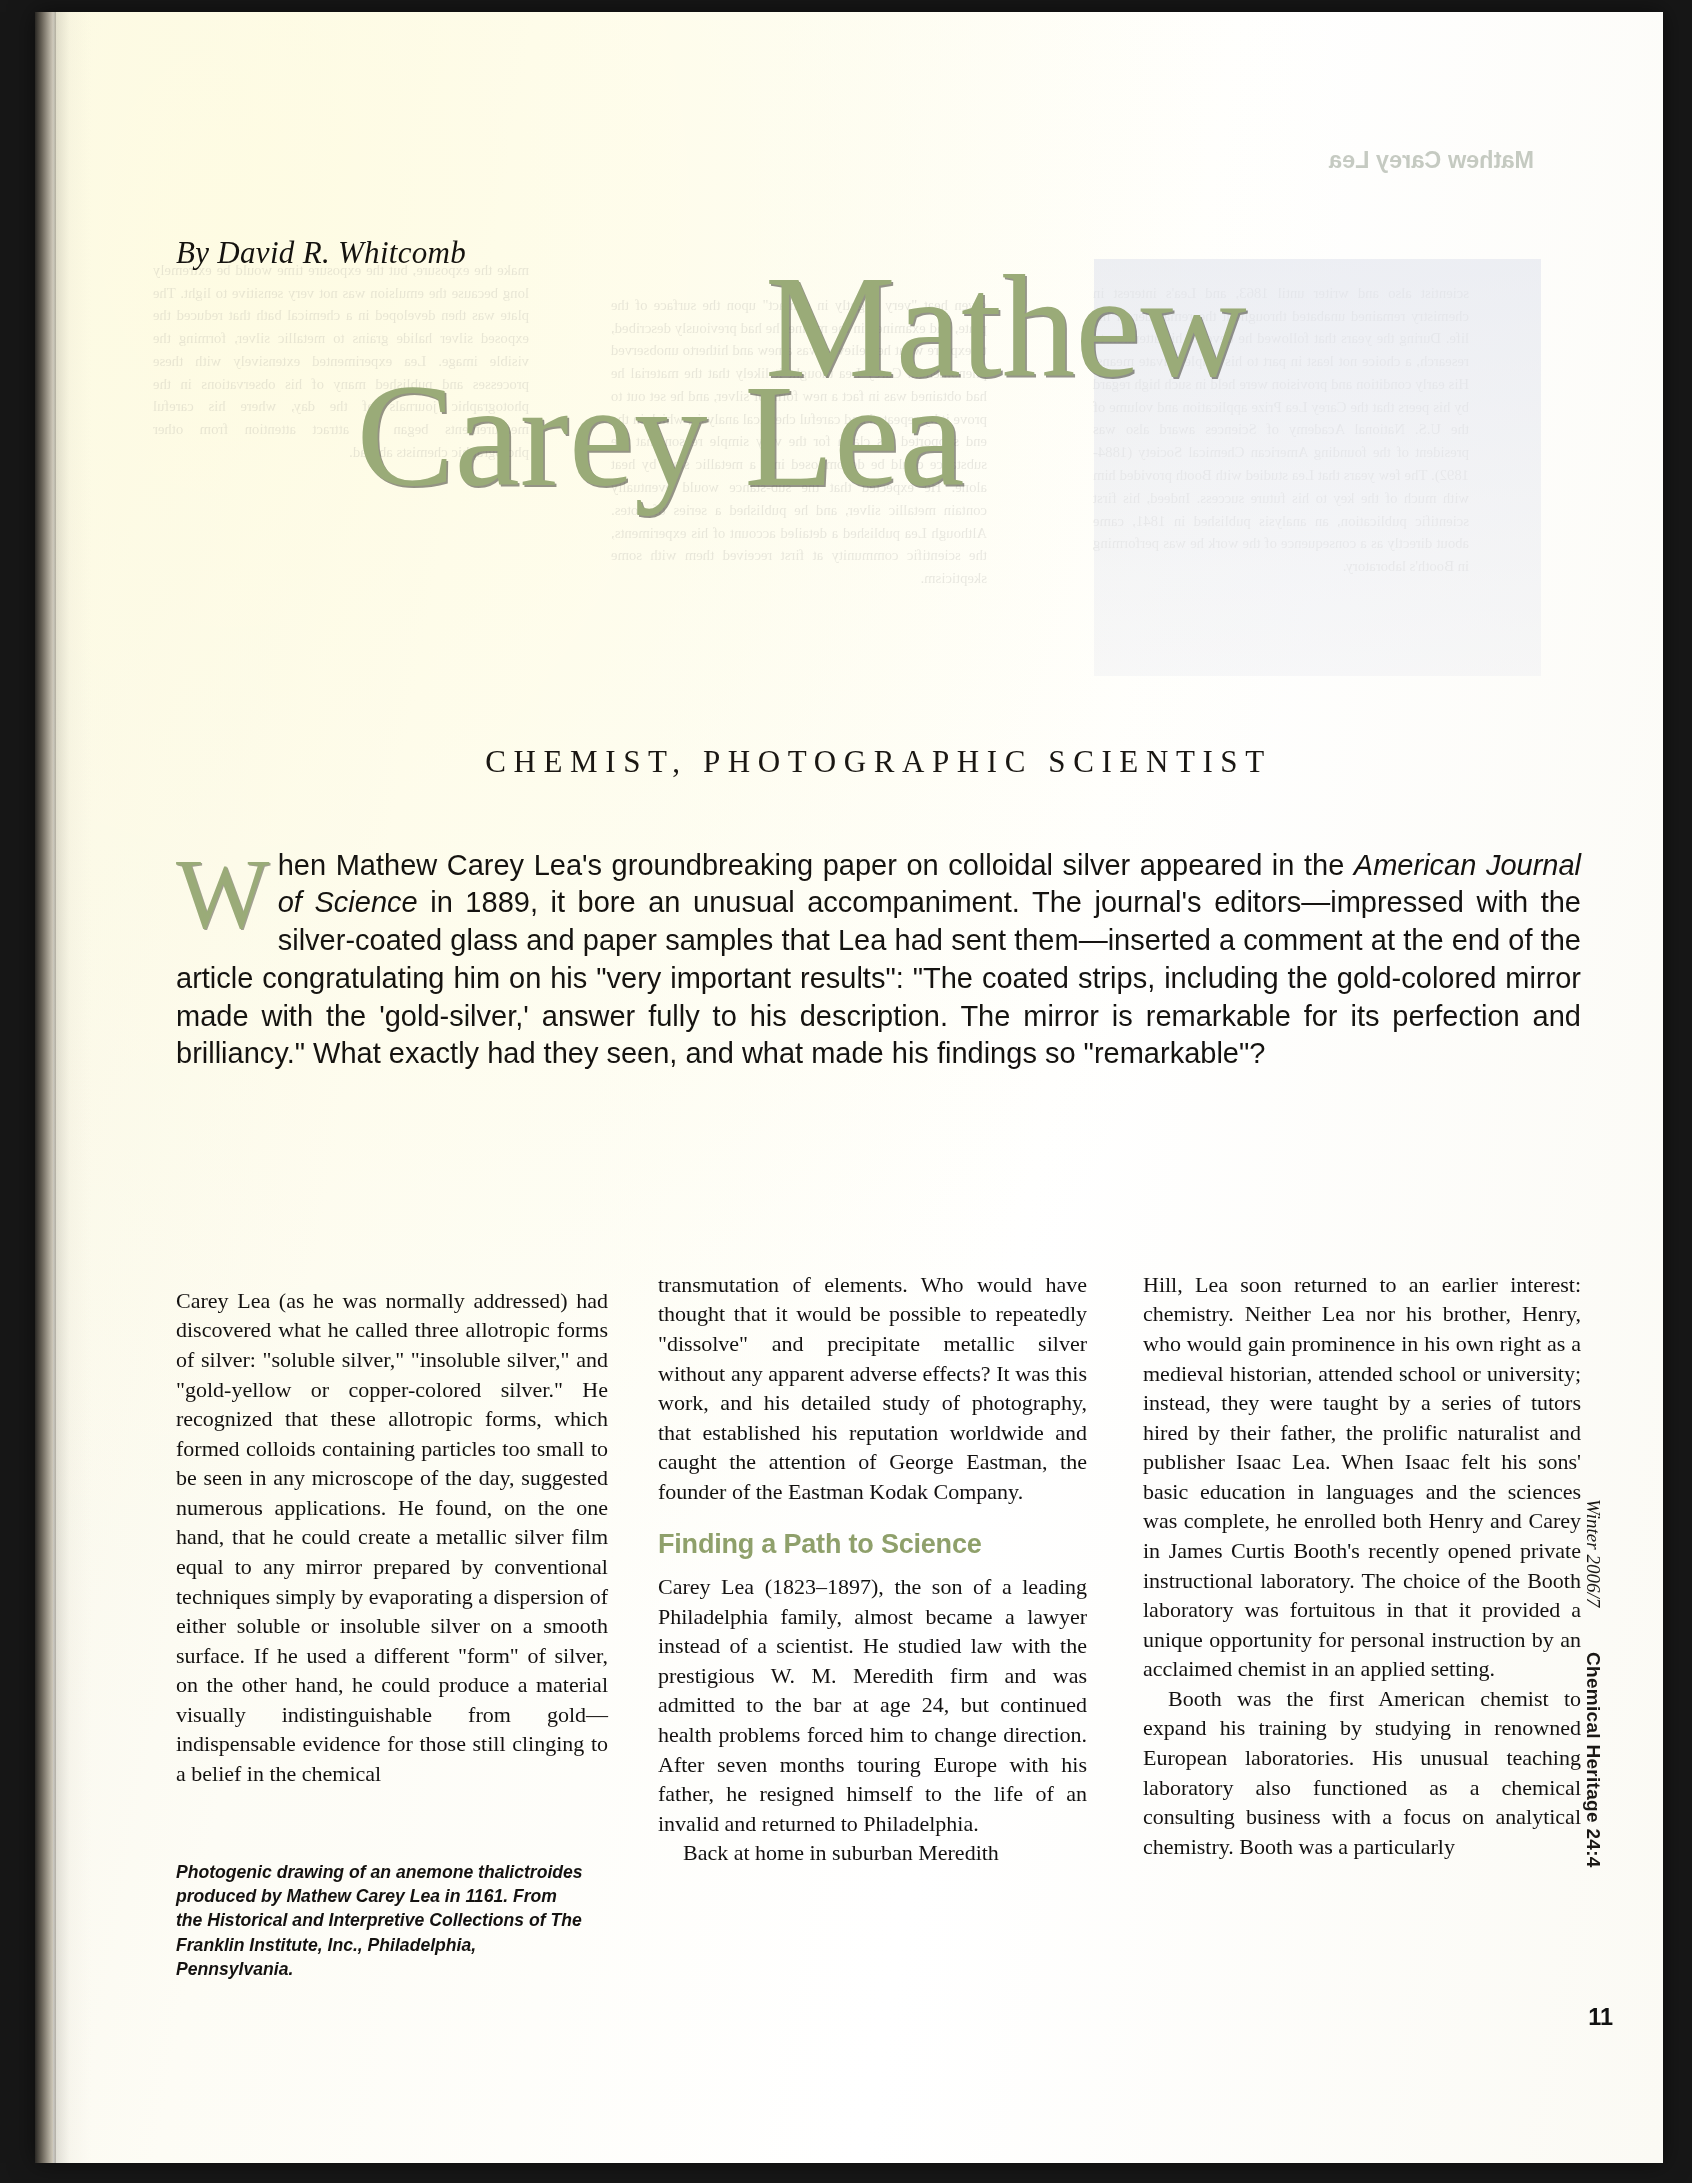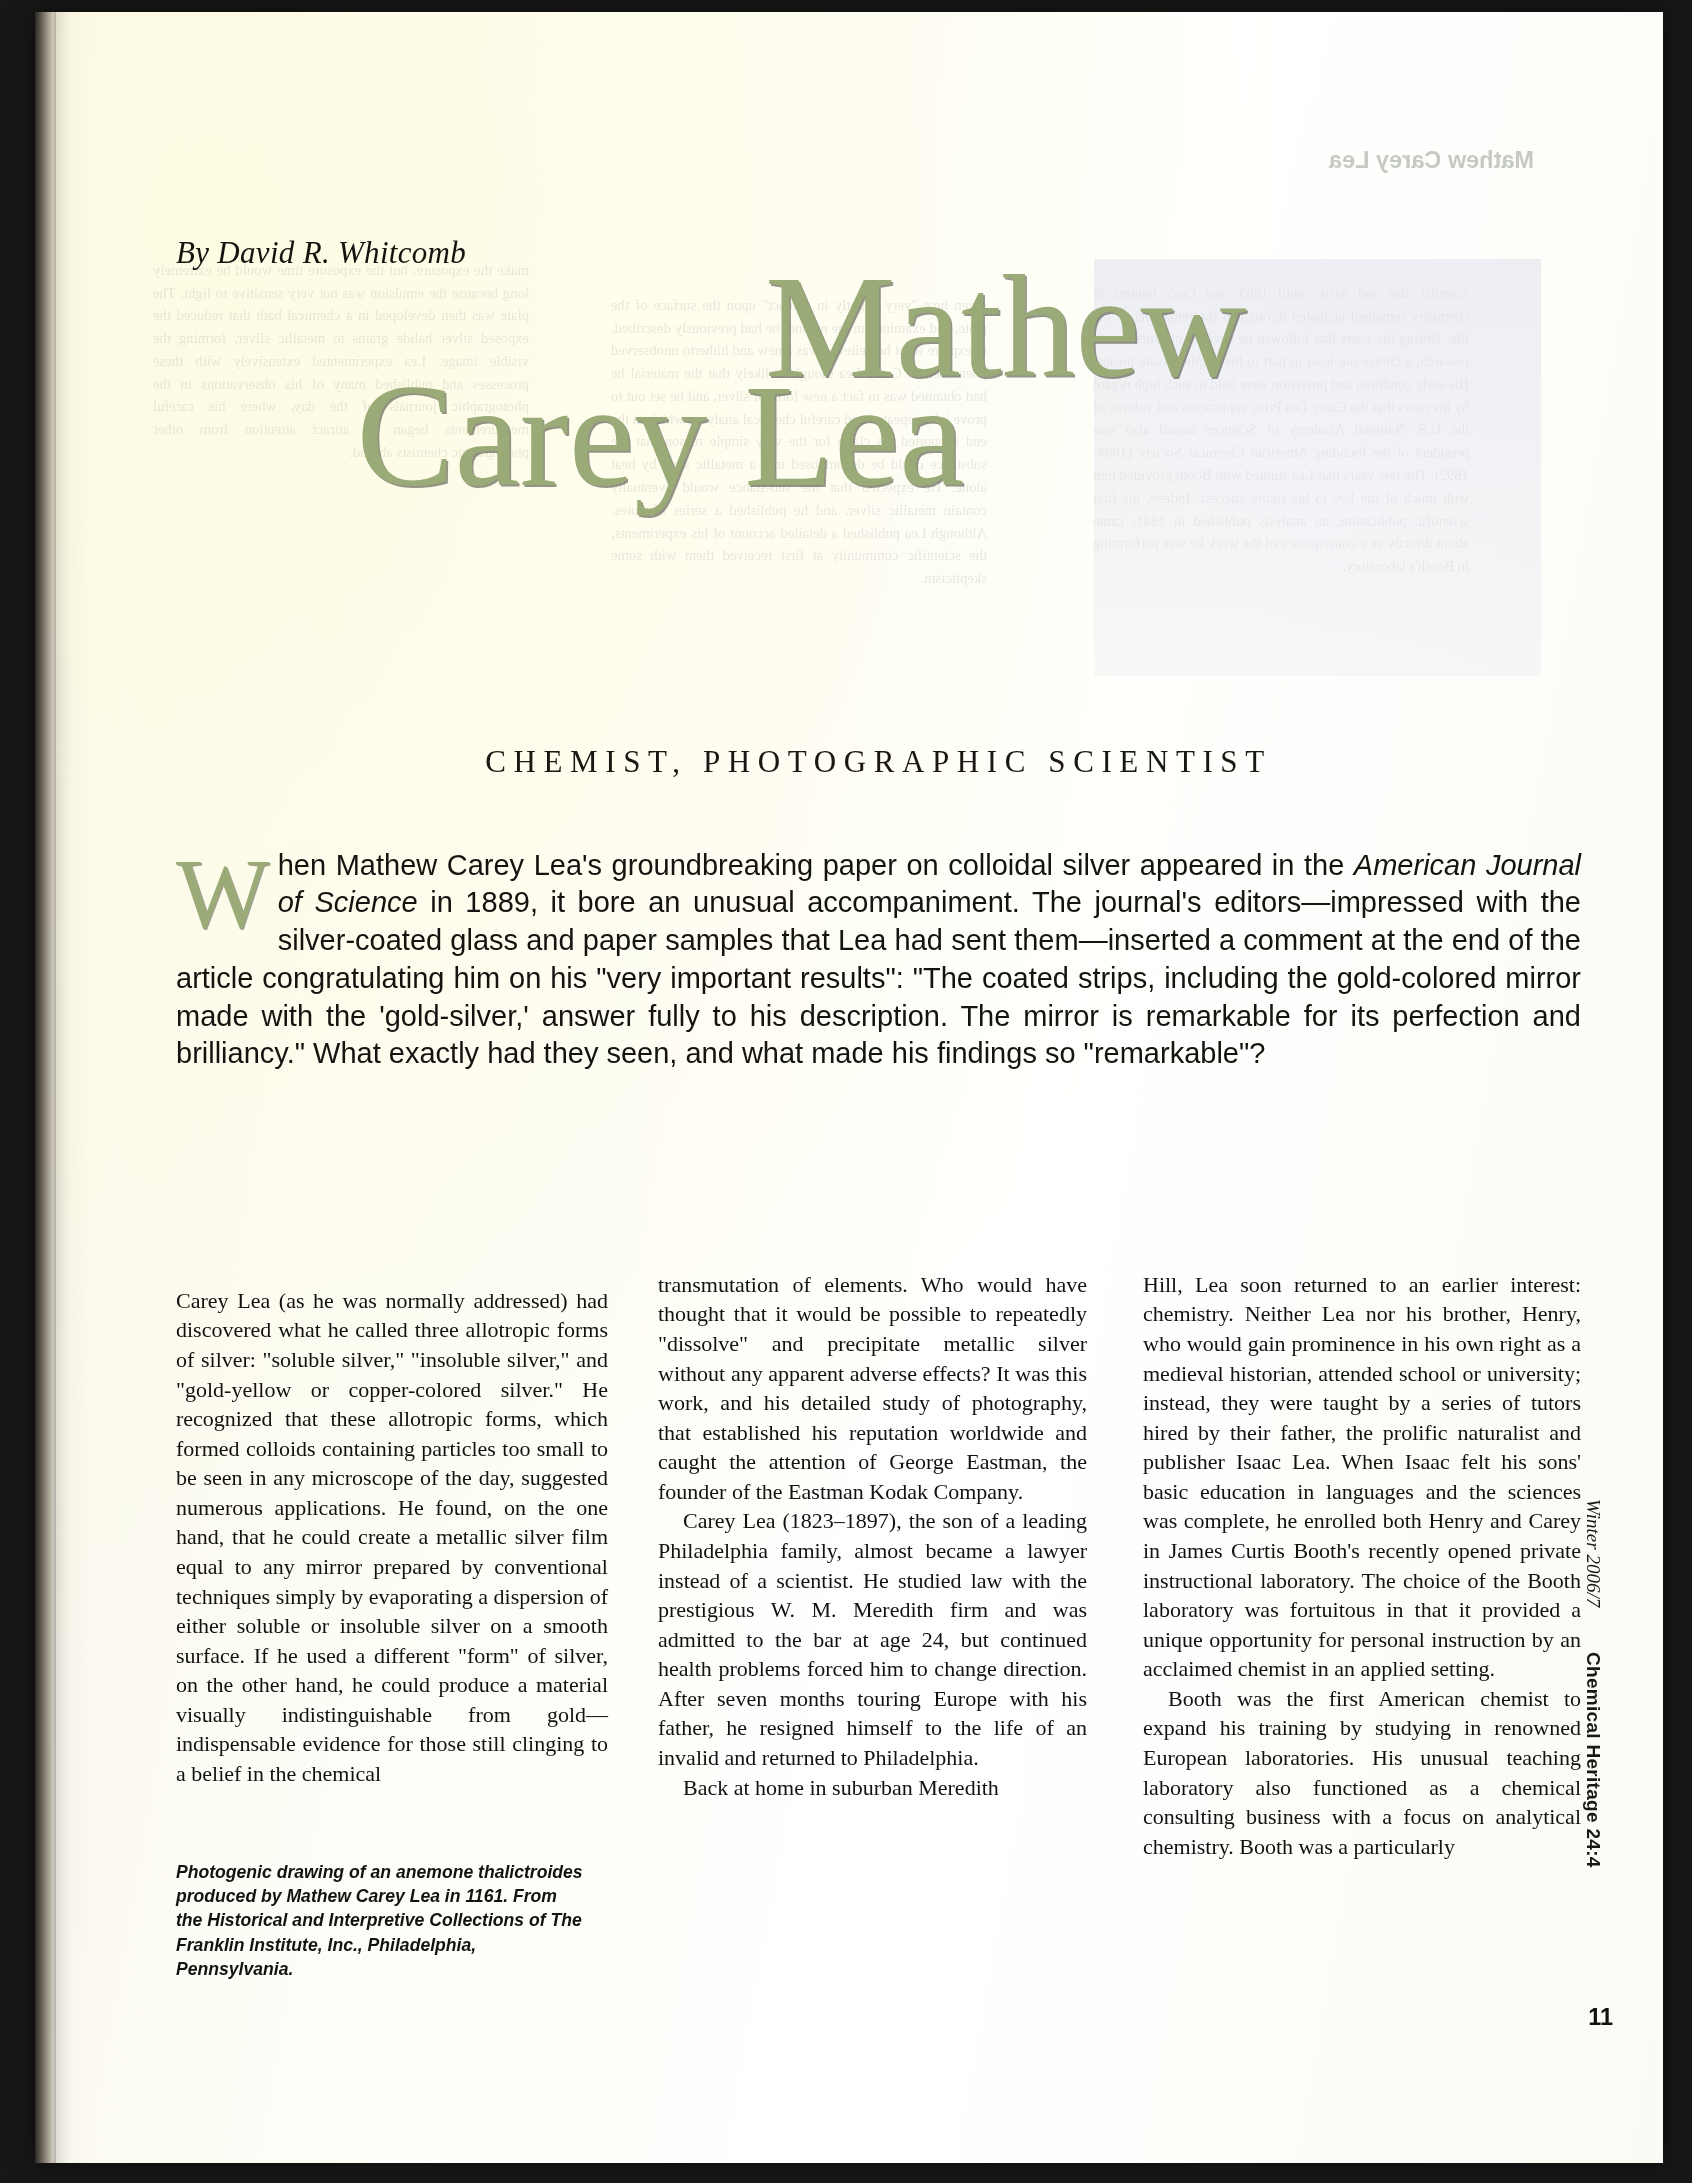--- a/index.html
+++ b/index.html
@@ -310,20 +310,21 @@
     </div>
 
     <div class="cols">
 
       <div class="col" id="col1">
         <p>Carey Lea (as he was normally addressed) had discovered what he called three allotropic forms of silver: "soluble silver," "insoluble silver," and "gold-yellow or copper-colored silver." He recognized that these allotropic forms, which formed colloids containing particles too small to be seen in any microscope of the day, suggested numerous applications. He found, on the one hand, that he could create a metallic silver film equal to any mirror prepared by conventional techniques simply by evaporating a dispersion of either soluble or insoluble silver on a smooth surface. If he used a different "form" of silver, on the other hand, he could produce a material visually indistinguishable from gold—indispensable evidence for those still clinging to a belief in the chemical</p>
       </div>
 
       <div class="col" id="col2">
         <p>transmutation of elements. Who would have thought that it would be possible to repeatedly "dissolve" and precipitate metallic silver without any apparent adverse effects? It was this work, and his detailed study of photography, that established his reputation worldwide and caught the attention of George Eastman, the founder of the Eastman Kodak Company.</p>
+        <div class="section-head">Finding a Path to Science</div>
         <p>Carey Lea (1823–1897), the son of a leading Philadelphia family, almost became a lawyer instead of a scientist. He studied law with the prestigious W. M. Meredith firm and was admitted to the bar at age 24, but continued health problems forced him to change direction.  After seven months touring Europe with his father, he resigned himself to the life of an invalid and returned to Philadelphia.</p>
         <p>Back at home in suburban Meredith</p>
       </div>
 
       <div class="col" id="col3">
         <p>Hill, Lea soon returned to an earlier interest: chemistry. Neither Lea nor his brother, Henry, who would gain prominence in his own right as a medieval historian, attended school or university; instead, they were taught by a series of tutors hired by their father, the prolific naturalist and publisher Isaac Lea. When Isaac felt his sons' basic education in languages and the sciences was complete, he enrolled both Henry and Carey in James Curtis Booth's recently opened private instructional laboratory. The choice of the Booth laboratory was fortuitous in that it provided a unique opportunity for personal instruction by an acclaimed chemist in an applied setting.</p>
         <p>Booth was the first American chemist to expand his training by studying in renowned European laboratories. His unusual teaching laboratory also functioned as a chemical consulting business with a focus on analytical chemistry. Booth was a particularly</p>
       </div>
 
     </div>

